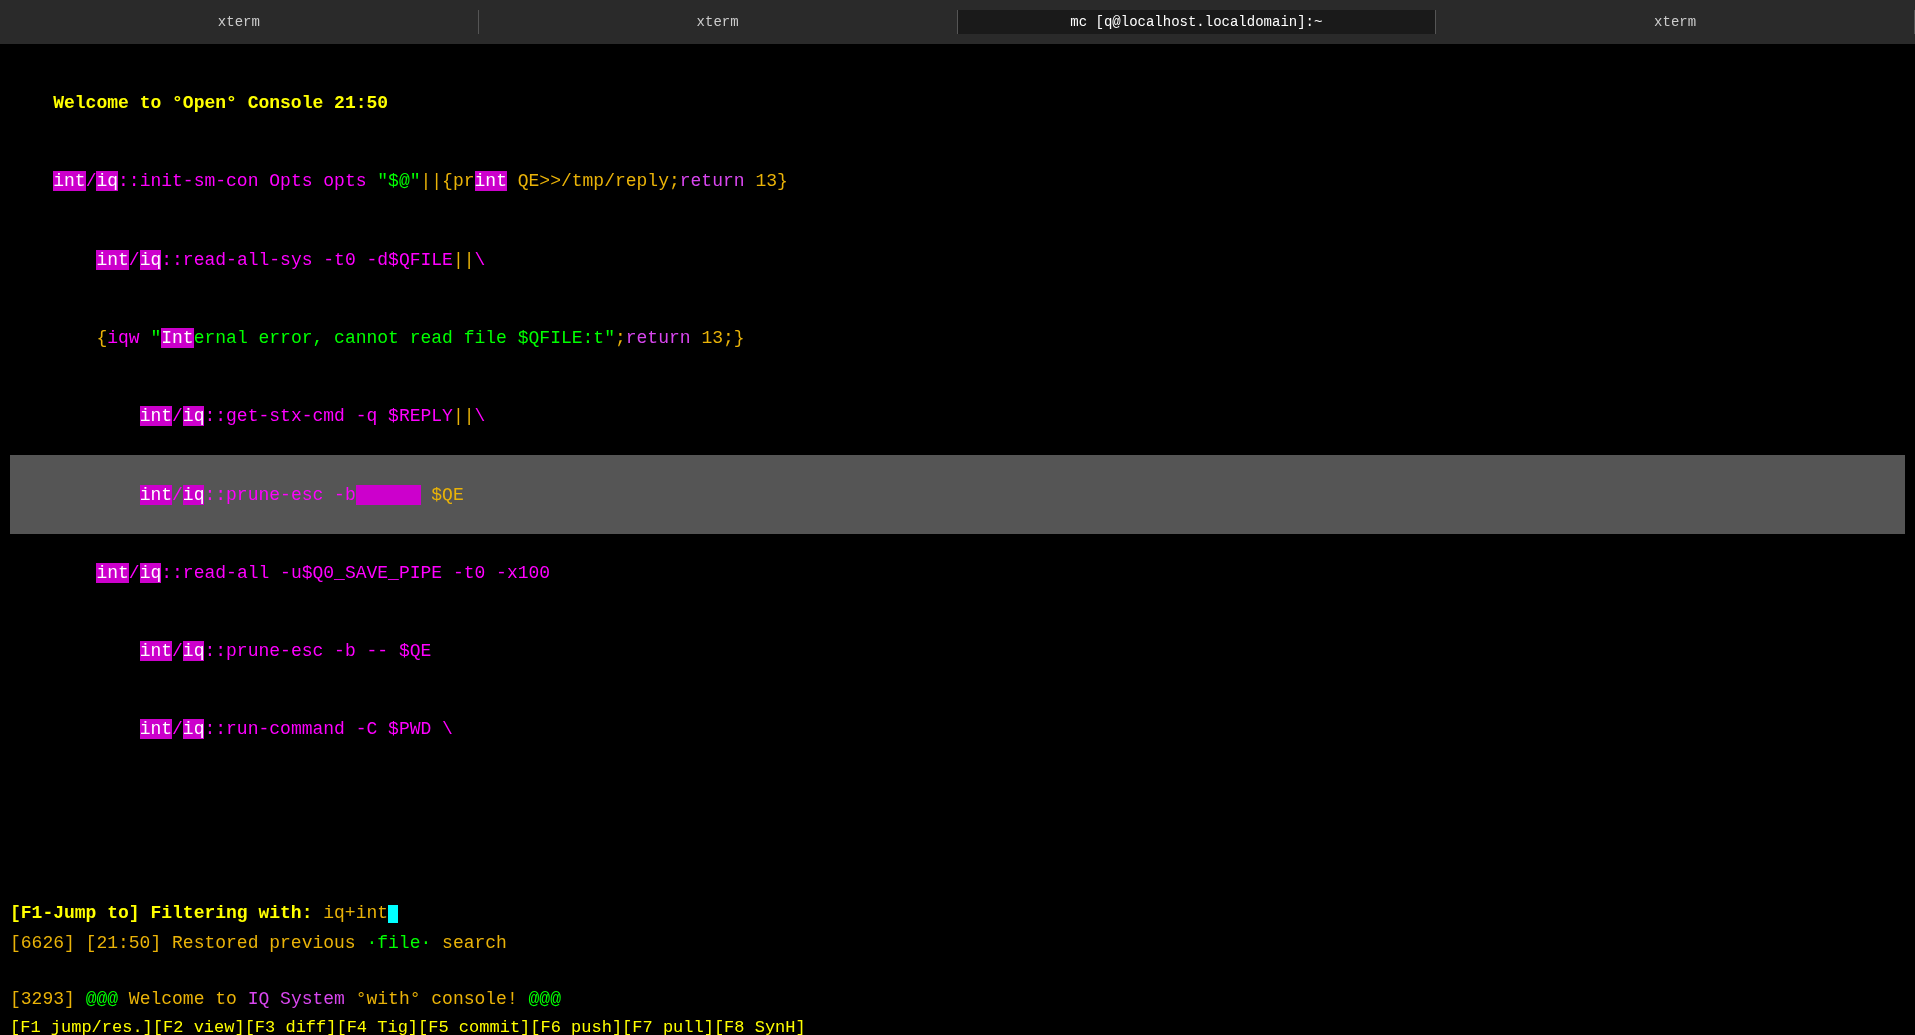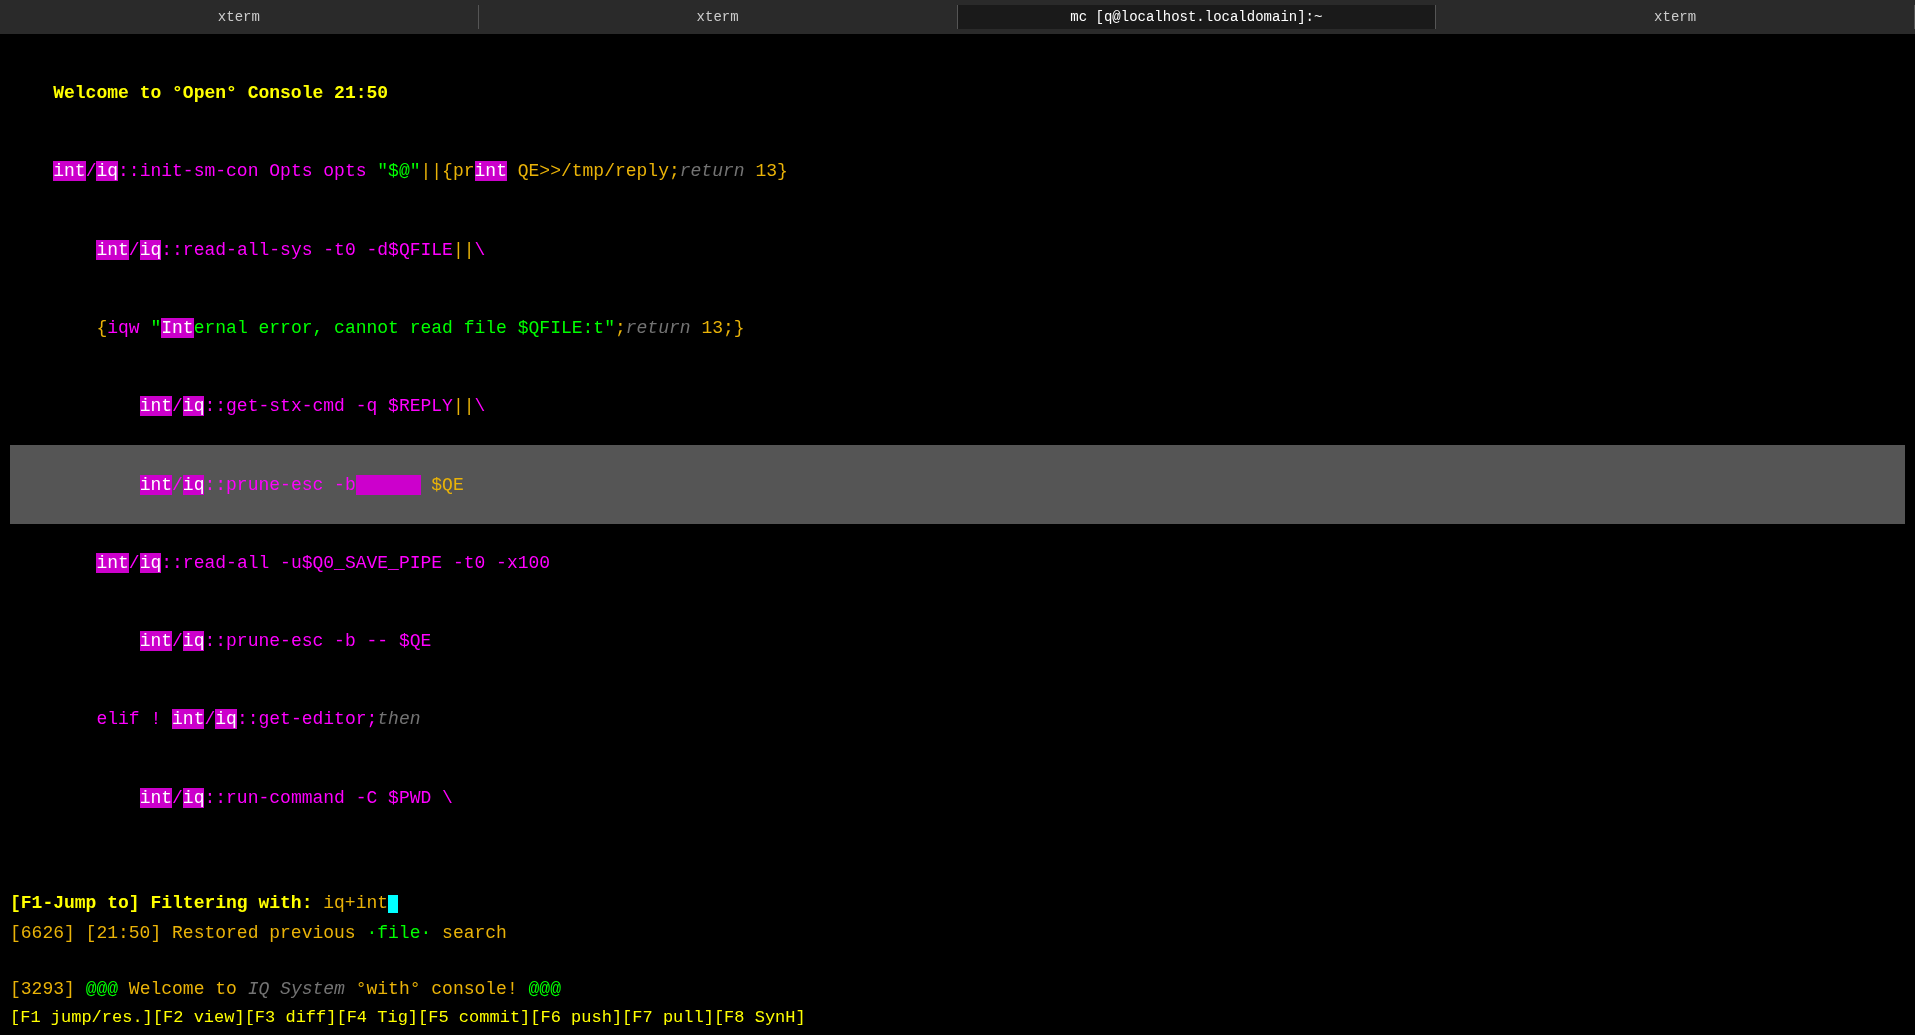--- a/index.html
+++ b/index.html
@@ -9,21 +9,21 @@
       font-size: 18px;
       width: 1915px;
       height: 1035px;
       overflow: hidden;
       color: #fff;
     }
 
     .title-bar {
       display: flex;
       background: #2a2a2a;
-      height: 34px;
+      height: 44px;
       align-items: center;
     }
 
     .title-tab {
       flex: 1;
       text-align: center;
       color: #ccc;
       font-size: 14px;
       padding: 4px 0;
       border-right: 1px solid #555;
@@ -44,21 +44,21 @@
       white-space: pre;
       display: block;
       min-height: 1.45em;
     }
 
     
     .yellow { color: #ffff00; }
     .green { color: #00ff00; }
     .white { color: #eab308; }
     .magenta { color: #ff00ff; }
-    .red { color: #737373; font-style: italic; }
+    .red { color: #d946ef; }
 
     
     .hl-magenta { background: #cc00cc; color: #ffffff; }
 
     .cursor {
       display: inline-block;
       background: #00ffff;
       width: 10px;
       height: 1em;
       vertical-align: text-bottom;
@@ -136,23 +136,20 @@
   </span>
 
   <span class="line">
     <span class="white">    </span><span class="hl-magenta">int</span><span class="magenta">/</span><span class="hl-magenta">iq</span><span class="magenta">::read-all -u$Q0_SAVE_PIPE -t0 -x100</span>
   </span>
 
   <span class="line">
     <span class="white">        </span><span class="hl-magenta">int</span><span class="magenta">/</span><span class="hl-magenta">iq</span><span class="magenta">::prune-esc -b -- $QE</span>
   </span>
 
-  <span class="line">
-    <span class="magenta">    elif ! </span><span class="hl-magenta">int</span><span class="magenta">/</span><span class="hl-magenta">iq</span><span class="magenta">::get-editor;</span><span class="red">then</span>
-  </span>
 
   <span class="line">
     <span class="white">        </span><span class="hl-magenta">int</span><span class="magenta">/</span><span class="hl-magenta">iq</span><span class="magenta">::run-command -C $PWD \</span>
   </span>
 
   <div class="bottom-bar">
 
     <div class="status-line-1">
       <span class="yellow bold">[F1-Jump to] Filtering with: </span><span class="white">iq+int</span><span class="cursor"></span>
     </div>

